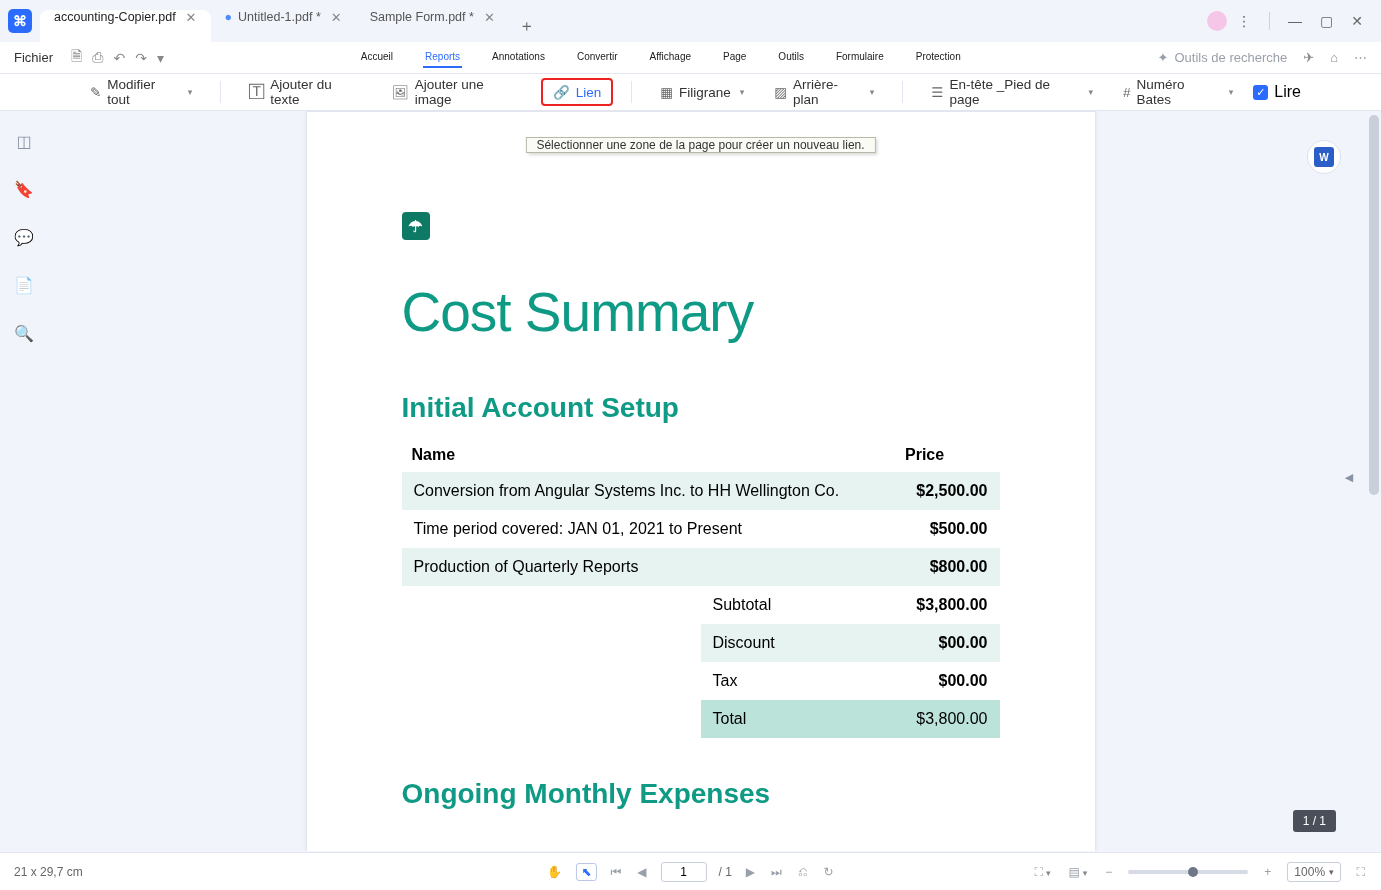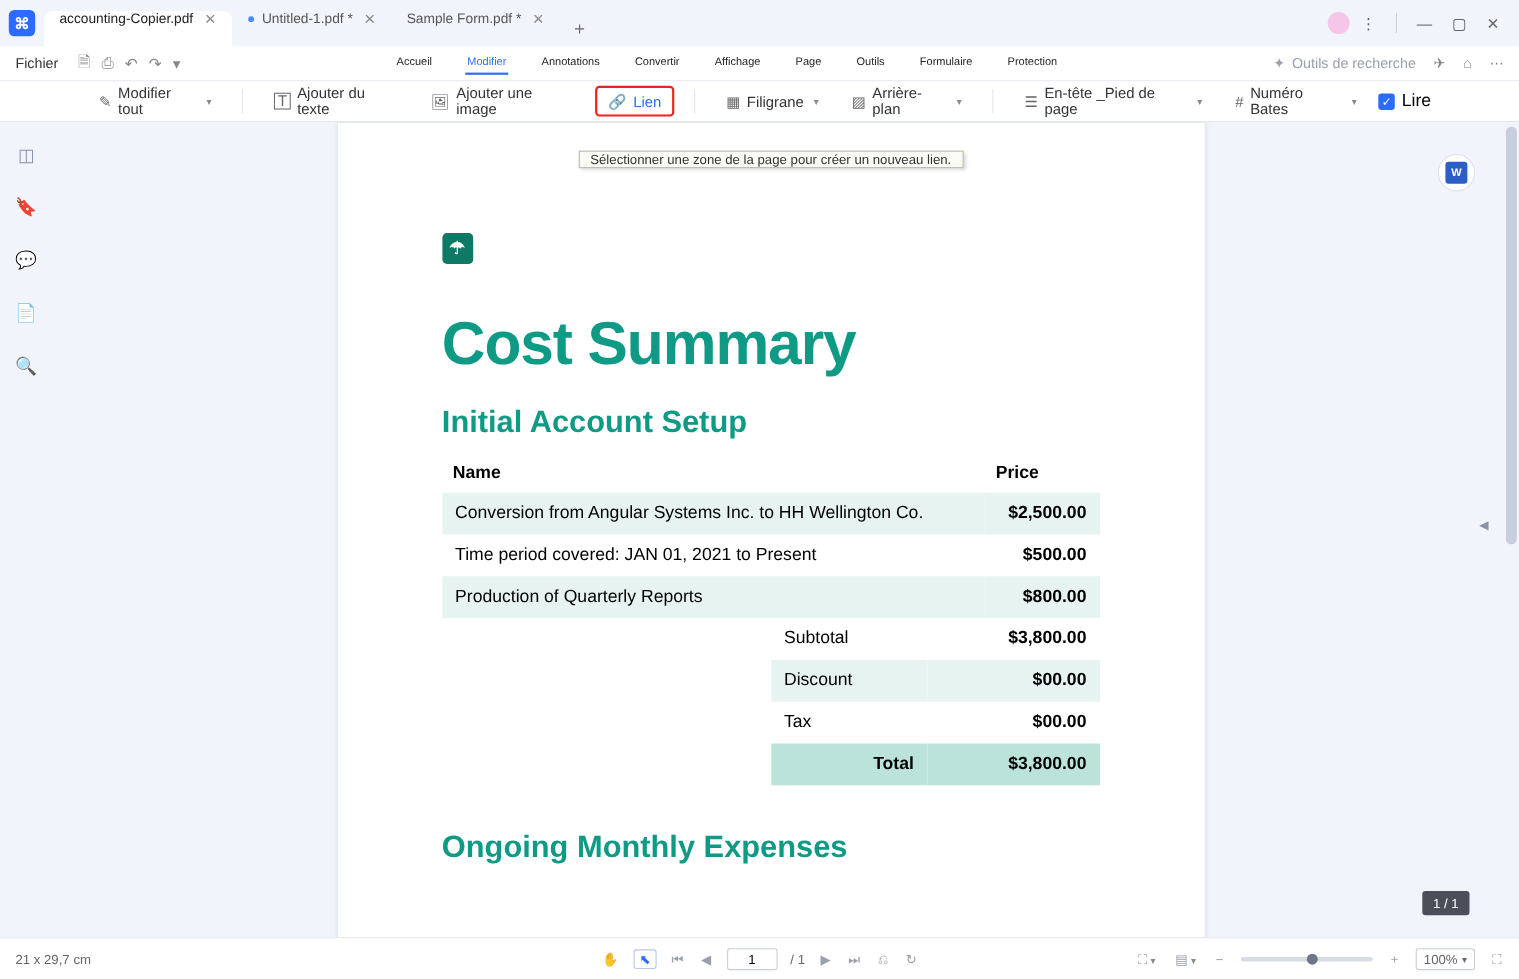--- a/index.html
+++ b/index.html
@@ -35,33 +35,33 @@
 .workspace { display:flex; height:740px; position:relative;}
 .leftbar { width:48px; background:#f1f4fb; display:flex; flex-direction:column; align-items:center; padding-top:20px; gap:28px;}
 .leftbar .sbi { width:20px; height:20px; color:#8a93a5; cursor:pointer; display:flex; align-items:center; justify-content:center;}
 .collapse-handle{ position:absolute; left:48px; top:360px; width:12px; height:22px; color:#8a93a5; font-size:11px; text-align:center;}
 .collapse-handle.right{ left:auto; right:26px;}
 .docarea { flex:1; background:#f1f4fb; display:flex; justify-content:center; overflow:auto; position:relative;}
 .page { width:790px; background:#fff; margin-top:0; box-shadow:0 0 4px rgba(0,0,0,.08); padding:100px 95px 40px 95px; border:1px solid #e3e6ee; position:relative; min-height:900px;}
 .tooltip { position:absolute; left:50%; transform:translateX(-50%); top:25px; background:#fbfbf6; border:1px solid #b9b9a8; padding:0 10px; font-size:12px; color:#333; box-shadow:2px 2px 3px rgba(0,0,0,.15);}
 .brand { display:flex; align-items:center; gap:12px; color:#0e7a66; font-weight:700; font-size:26px; margin-bottom:40px;}
 .brand-ico { width:28px; height:28px; background:#0e7a66; border-radius:4px; color:#fff; display:flex; align-items:center; justify-content:center; font-size:16px;}
-h1.doc-title { color:#0e9a84; font-size:55px; font-weight:700; letter-spacing:-1px; margin-bottom:24px; }
+h1.doc-title { color:#0e9a84; font-size:55px; font-weight:400; letter-spacing:-1px; margin-bottom:48px; }
 h2.sec { color:#0e9a84; font-size:28px; font-weight:700; margin-bottom:14px; }
 table.cost { width:100%; border-collapse:collapse; font-size:16px;}
 table.cost th { text-align:left; padding:8px 10px; font-weight:700; }
 table.cost th.r{ text-align:left; }
 table.cost td { padding:10px 12px; }
 table.cost td.r{ text-align:right; font-weight:700;}
 table.cost tr.band td{ background:#e6f3f0; }
 .summary{ width:50%; margin-left:50%; border-collapse:collapse; font-size:16px;}
 .summary td{ padding:10px 12px;}
 .summary td.r{ text-align:right; font-weight:700;}
 .summary tr.band td{ background:#e6f3f0;}
-.summary tr.total td{ background:#bce3da; font-weight:700;text-align:right;}
+.summary tr.total td{ background:#bce3da; font-weight:400;}
 .word-badge{ position:absolute; right:40px; top:140px; width:34px; height:34px; border-radius:50%; background:#fff; border:1px solid #dbe1ec; display:flex; align-items:center; justify-content:center;}
 .word-badge .inner{ width:20px; height:20px; background:#2b5fc7; border-radius:3px; color:#fff; font-size:10px; font-weight:bold; display:flex; align-items:center; justify-content:center;}
 .rightbar { width:28px; background:#f1f4fb;}
 .page-badge{ position:absolute; right:45px; bottom:58px; background:#4a4f59; color:#fff; font-size:12px; padding:4px 10px; border-radius:3px;}
 .statusbar{ position:absolute; bottom:0; left:0; right:0; height:38px; background:#fff; border-top:1px solid #e3e6ee; display:flex; align-items:center; padding:0 14px; font-size:12px; color:#666;}
 .statusbar .sb-center{ position:absolute; left:50%; transform:translateX(-50%); display:flex; align-items:center; gap:12px;}
 .statusbar .nav-btn{ color:#9aa0aa; cursor:pointer; padding:0 2px;}
 .statusbar .page-input{ width:46px; height:20px; border:1px solid #c9cedb; border-radius:3px; text-align:center; font-size:12px; padding:1px 2px;}
 .statusbar .sb-right{ margin-left:auto; display:flex; align-items:center; gap:14px;}
 .zoom-slider{ width:120px; height:4px; background:#d6dbe6; border-radius:2px; position:relative;}
@@ -105,21 +105,21 @@
   <div class="file-menu">Fichier</div>
   <div class="quickbar">
     <span>🗎</span>
     <span>⎙</span>
     <span>↶</span>
     <span>↷</span>
     <span>▾</span>
   </div>
   <div class="main-menu">
     <div class="mi">Accueil</div>
-    <div class="mi active">Modifier</div>
+    <div class="mi active">Reports</div>
     <div class="mi">Annotations</div>
     <div class="mi">Convertir</div>
     <div class="mi">Affichage</div>
     <div class="mi">Page</div>
     <div class="mi">Outils</div>
     <div class="mi">Formulaire</div>
     <div class="mi">Protection</div>
   </div>
   <div class="right-actions">
     <div class="search-tools">

